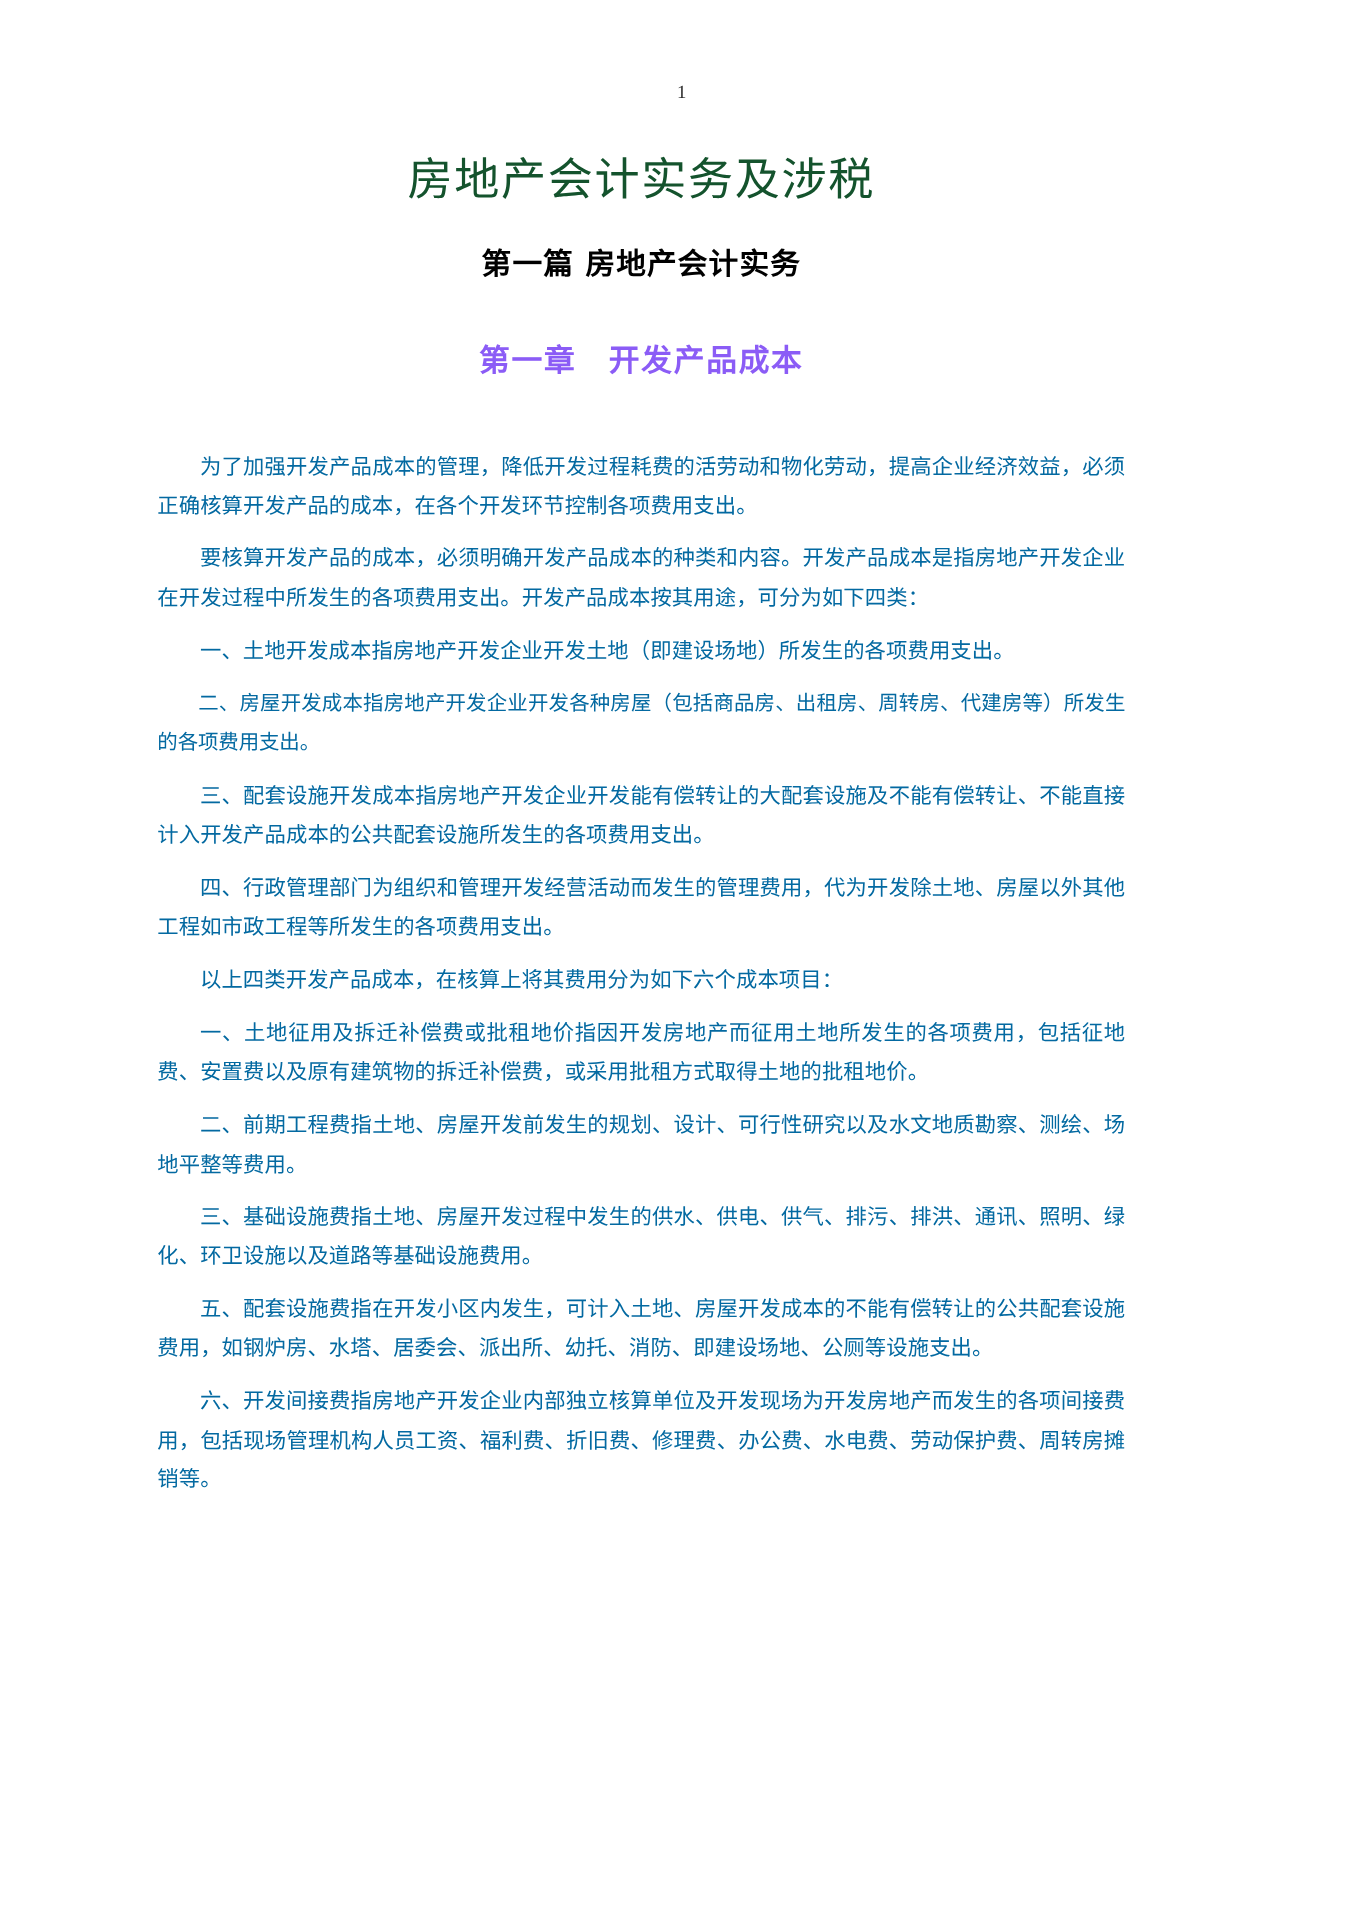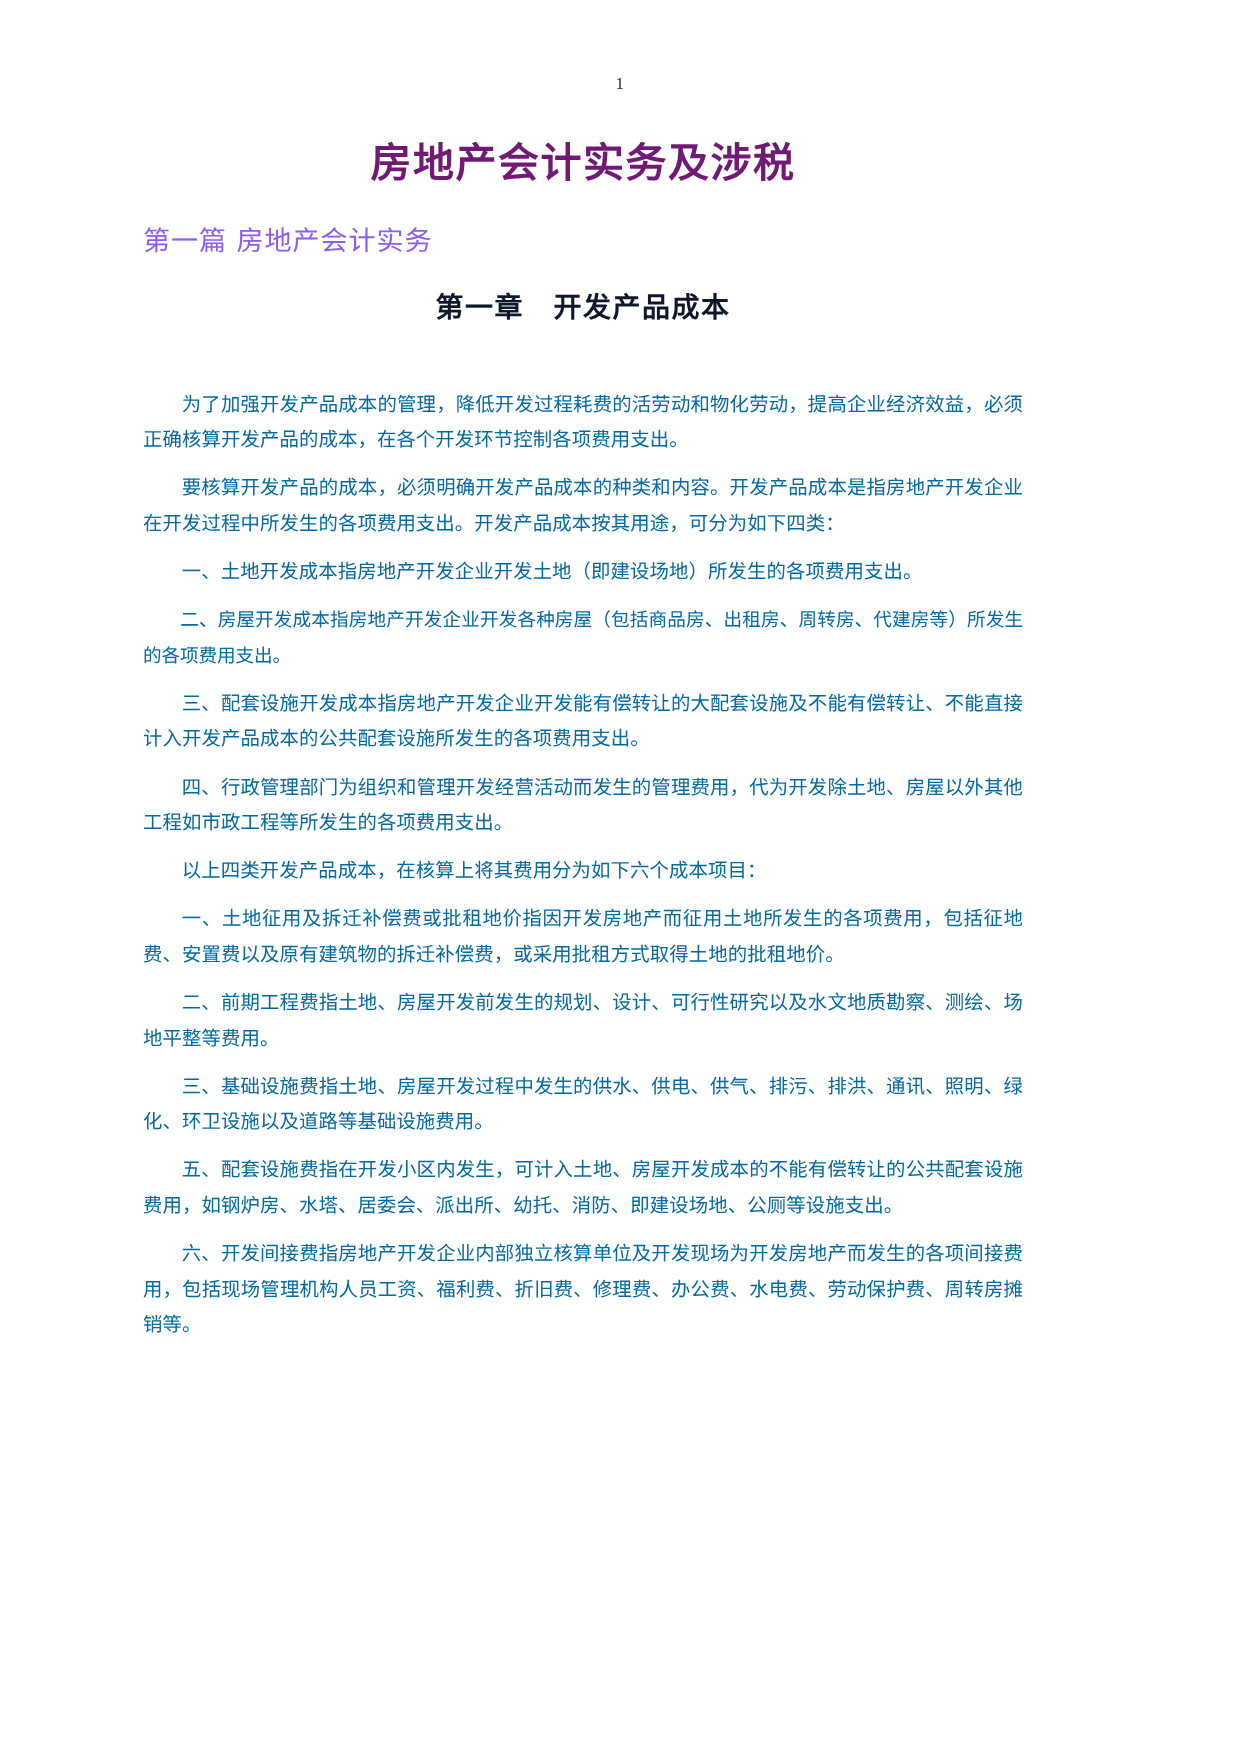--- a/index.html
+++ b/index.html
@@ -43,47 +43,48 @@
   .content {
     position: absolute;
     top: 120px;
     left: 143px;
     width: 880px;
   }
 
   
   .doc-title {
     font-family: "DejaVu Sans", "Liberation Sans", sans-serif;
-    font-weight: bold;
+    font-weight: normal;
     font-size: 41px;
     line-height: 1.25;
     text-align: center;
-    color: #701a75;
+    color: #14532d;
     margin: 18px 0 0 0;
     letter-spacing: 1.5px;
   }
 
   .part-title {
     font-family: "DejaVu Sans", "Liberation Sans", sans-serif;
-    font-weight: normal;
+    font-weight: bold;
     font-size: 27px;
     line-height: 1.3;
-    color: #8b5cf6;
+    text-align: center;
+    color: #000000;
     margin: 34px 0 0 0;
     letter-spacing: 1px;
   }
 
   .chapter-title {
     font-family: "DejaVu Sans", "Liberation Sans", sans-serif;
     font-weight: bold;
     font-size: 28px;
     line-height: 1.3;
     text-align: center;
-    color: #0f172a;
-    margin: 32px 0 0 0;
+    color: #8b5cf6;
+    margin: 52px 0 0 0;
     letter-spacing: 1.5px;
   }
 
   
   .body-block {
     margin-top: 60px;
   }
 
   p.para {
     font-family: "DejaVu Serif", "Liberation Serif", serif;

